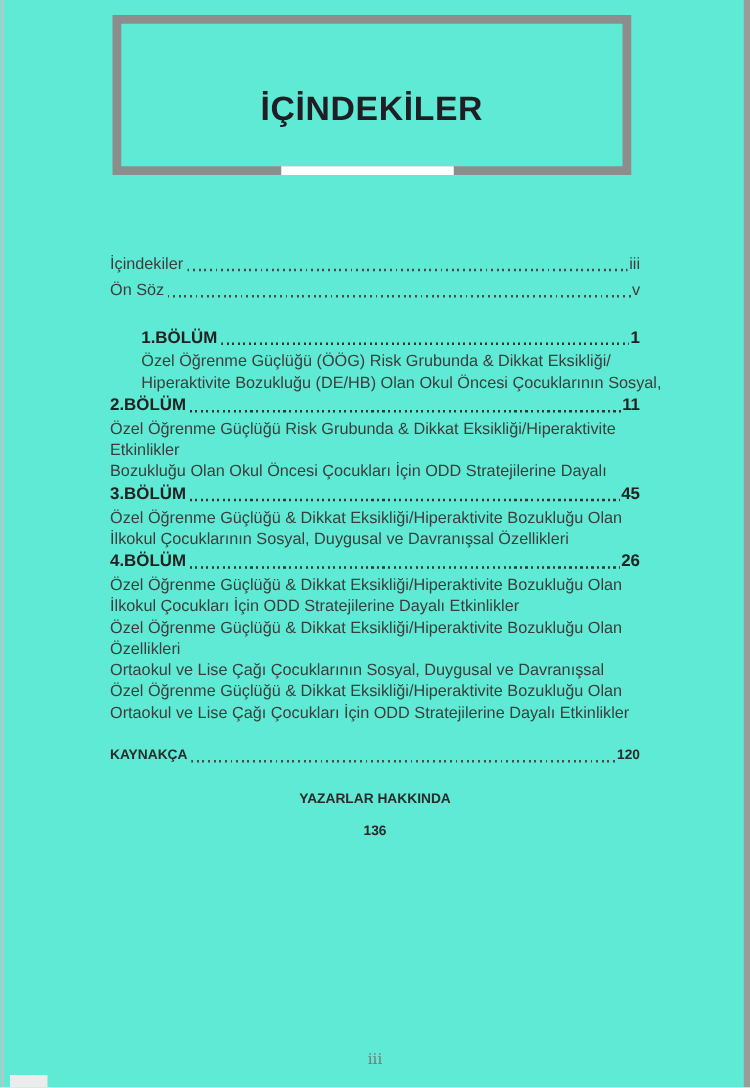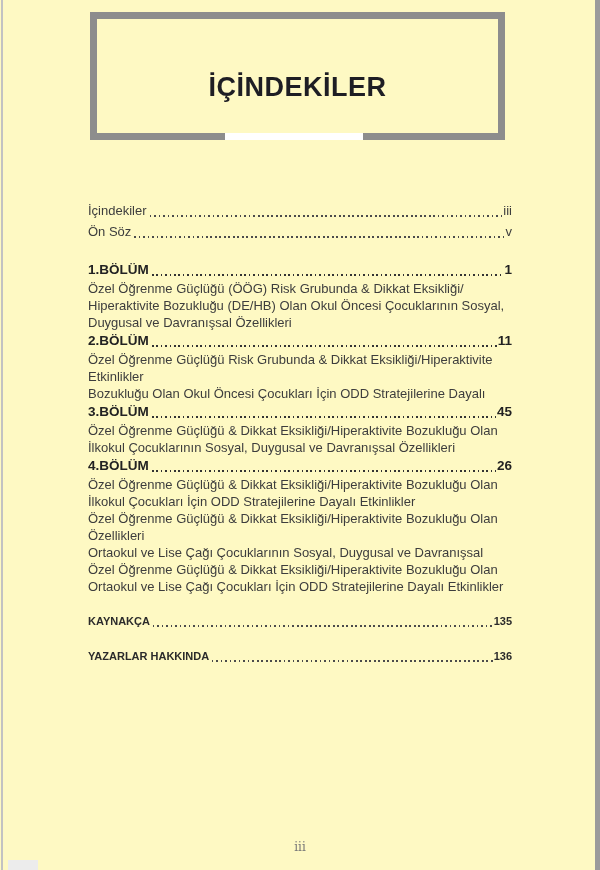--- a/index.html
+++ b/index.html
@@ -1,20 +1,20 @@
 <!DOCTYPE html>
 <html><head>
 <meta charset="utf-8">
 <style>
   html, body { margin: 0; padding: 0; background: #ffffff; }
   .page {
     position: relative;
     width: 600px;
     height: 870px;
-    background: #fef9c3;
+    background: #5eead4;
     overflow: hidden;
     font-family: "Liberation Sans", sans-serif;
   }
   
   .edge-left {
     position: absolute; left: 1px; top: 0;
     width: 2px; height: 870px;
     background: #c2c2c2;
   }
   .edge-right {
@@ -71,40 +71,40 @@
   .row .lbl { flex: 0 0 auto; }
   .row .pg  { flex: 0 0 auto; }
   .leader {
     flex: 1 1 auto;
     align-self: flex-end;
     height: 2px;
     margin: 0 1px 4px 3px;
     background: repeating-linear-gradient(90deg, #4b4b4b 0 1.5px, transparent 1.5px 4.5px);
   }
   .chap { margin-top: 0; }
-  .chap:first-of-type { margin-top: 18px; }
+  .chap:first-of-type { margin-top: 18px; margin-left: 25px; }
   .chap .row {
     font-weight: bold;
     color: #222222;
     line-height: 20px;
     font-size: 13.5px;
   }
   .chap .leader {
     background: repeating-linear-gradient(90deg, #333333 0 1.6px, transparent 1.6px 4.4px);
   }
   .desc { font-size: 13px; line-height: 17px; color: #3d3d3d; }
   .dline { white-space: nowrap; }
   .back-row {
     font-weight: bold;
     color: #2b2b2b;
     line-height: 20px;
     font-size: 11px;
   }
   .back-row.kaynakca { margin-top: 16px; }
-  .back-row.yazarlar { margin-top: 15px; }
+  .back-row.yazarlar { margin-top: 15px; flex-direction: column; }
   .footer-folio {
     position: absolute;
     left: 0; bottom: 16px;
     width: 600px;
     text-align: center;
     font-family: "DejaVu Serif", serif;
     font-size: 12px;
     color: #777777;
   }
 </style>
@@ -136,21 +136,20 @@
 
     <section class="chap">
       <div class="row">
         <span class="lbl">1.BÖLÜM</span>
         <span class="leader"></span>
         <span class="pg">1</span>
       </div>
       <div class="desc">
         <div class="dline">Özel Öğrenme Güçlüğü (ÖÖG) Risk Grubunda &amp; Dikkat Eksikliği/</div>
         <div class="dline">Hiperaktivite Bozukluğu (DE/HB) Olan Okul Öncesi Çocuklarının Sosyal,</div>
-        <div class="dline">Duygusal ve Davranışsal Özellikleri</div>
       </div>
     </section>
 
     <section class="chap">
       <div class="row">
         <span class="lbl">2.BÖLÜM</span>
         <span class="leader"></span>
         <span class="pg">11</span>
       </div>
       <div class="desc">
@@ -195,21 +194,21 @@
     <section class="chap">
       <div class="desc">
         <div class="dline">Özel Öğrenme Güçlüğü &amp; Dikkat Eksikliği/Hiperaktivite Bozukluğu Olan</div>
         <div class="dline">Ortaokul ve Lise Çağı Çocukları İçin ODD Stratejilerine Dayalı Etkinlikler</div>
       </div>
     </section>
 
     <div class="row back-row kaynakca">
       <span class="lbl">KAYNAKÇA</span>
       <span class="leader"></span>
-      <span class="pg">135</span>
+      <span class="pg">120</span>
     </div>
     <div class="row back-row yazarlar">
       <span class="lbl">YAZARLAR HAKKINDA</span>
       <span class="leader"></span>
       <span class="pg">136</span>
     </div>
 
   </div>
 
   <div class="footer-folio">iii</div>

